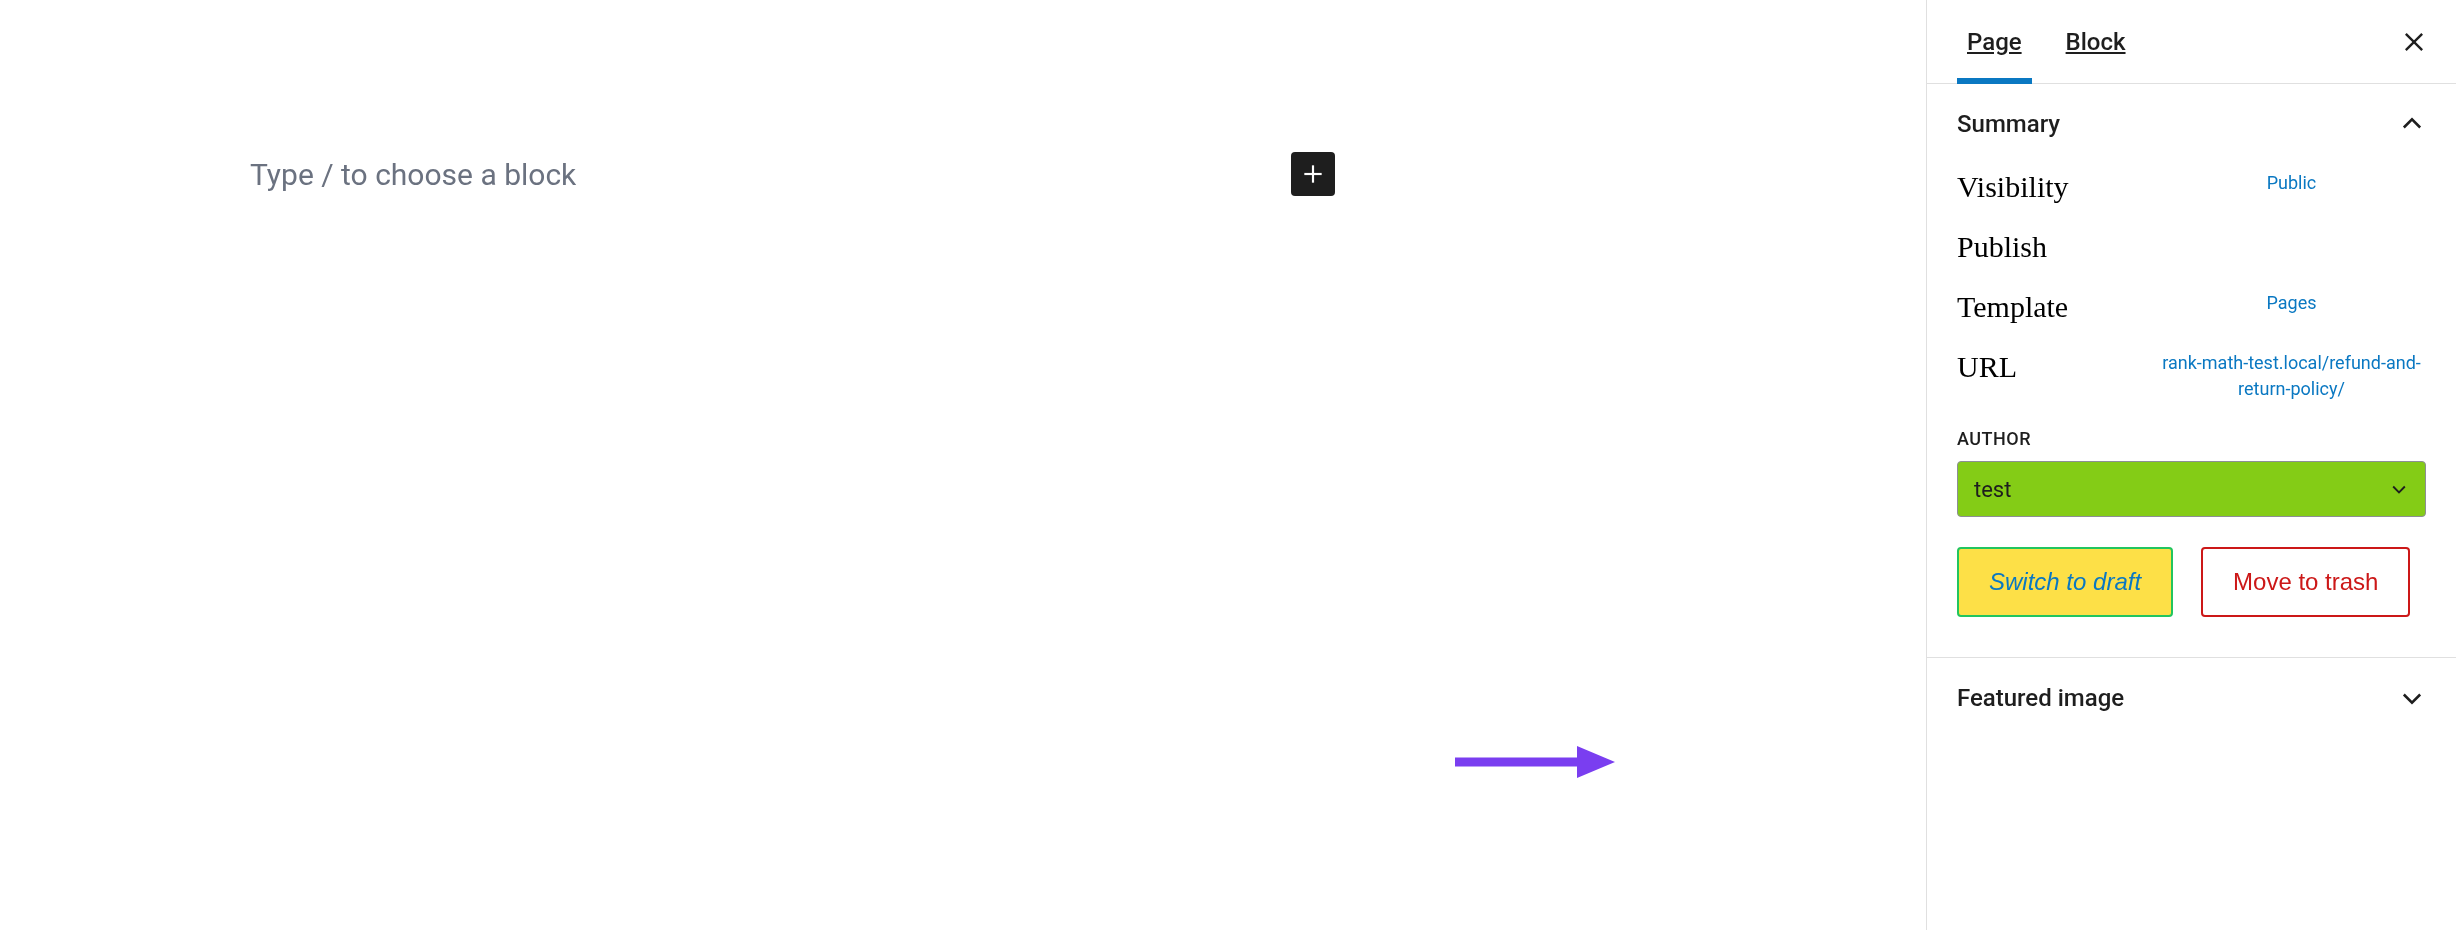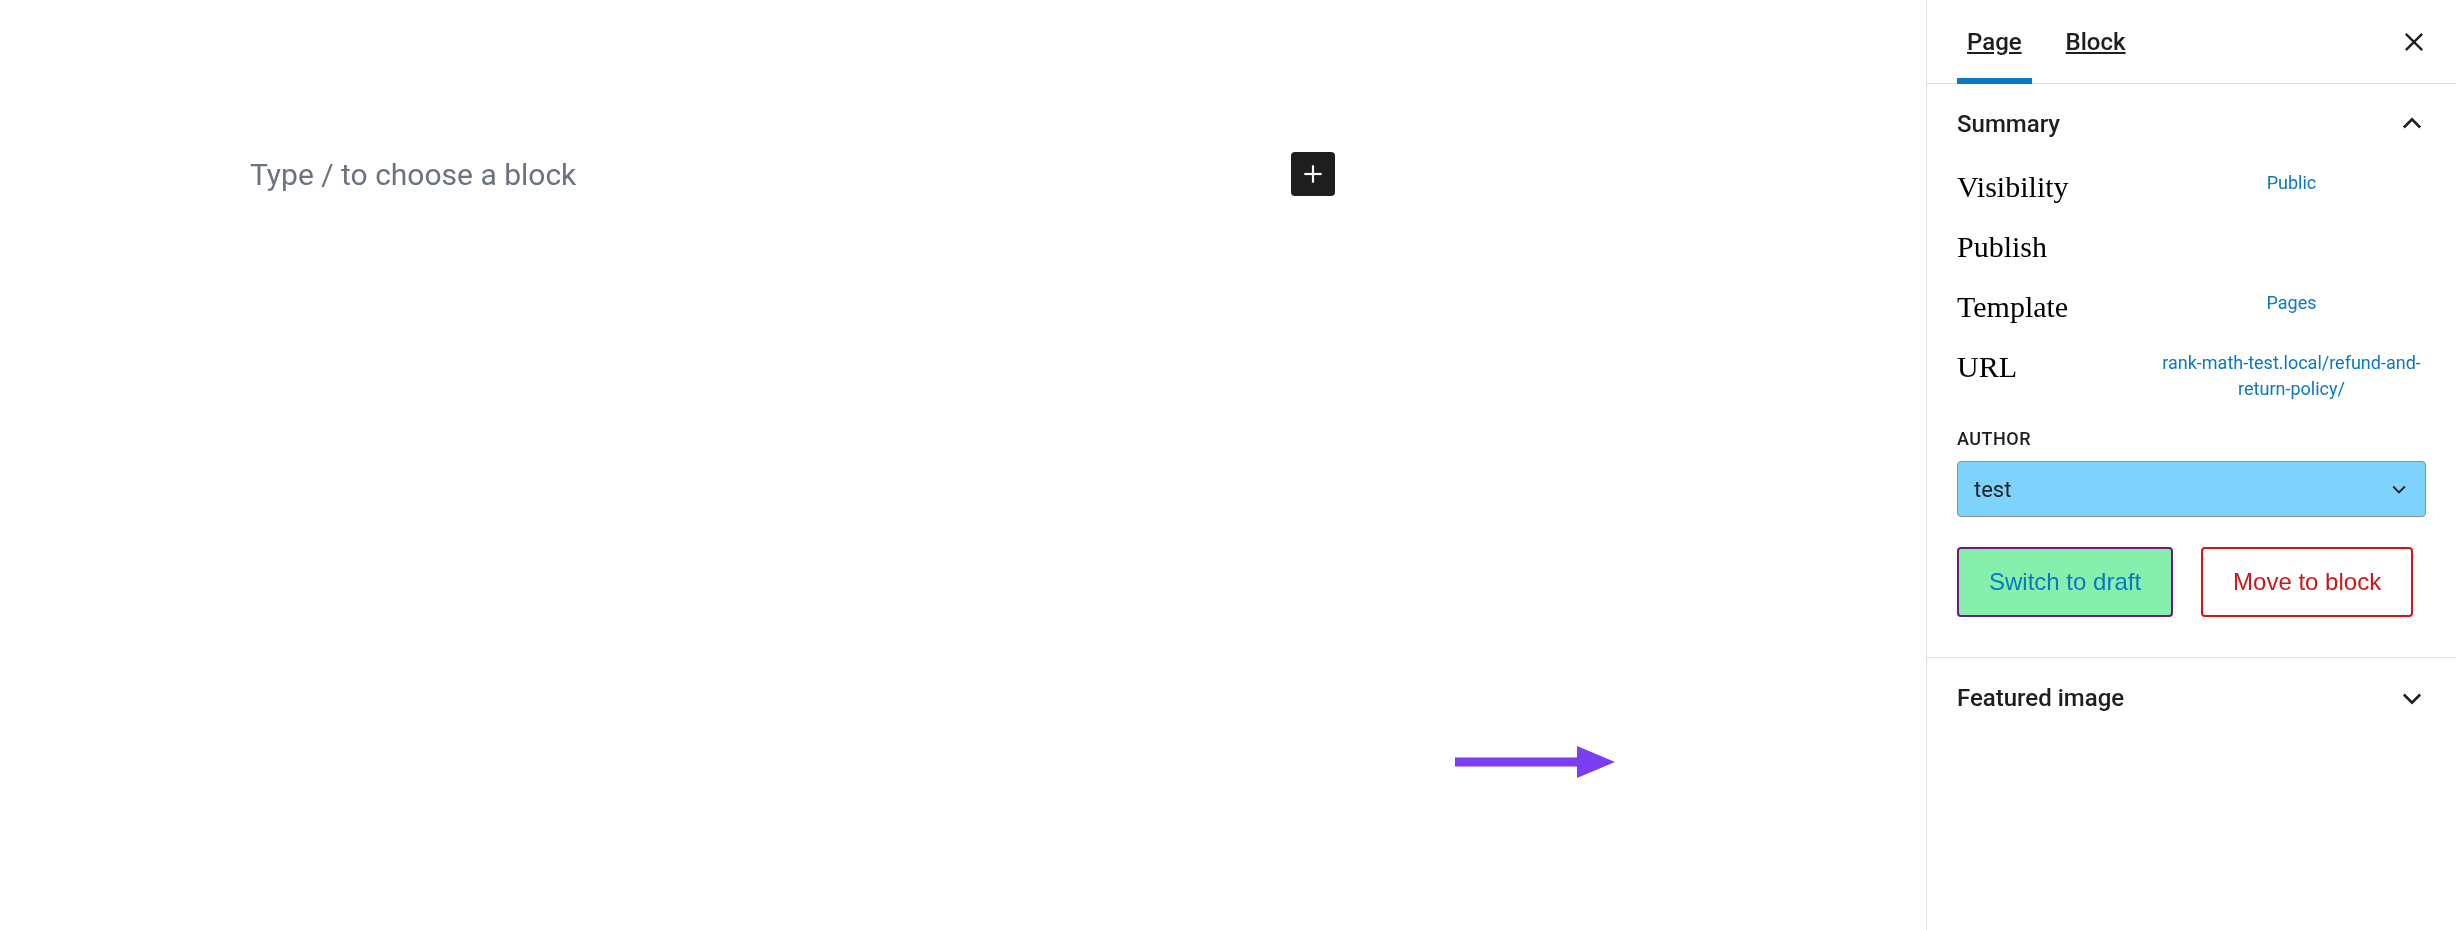--- a/index.html
+++ b/index.html
@@ -161,41 +161,42 @@
     width: 100%;
     height: 56px;
     border: 1px solid #8c8f94;
     border-radius: 4px;
     display: flex;
     align-items: center;
     justify-content: space-between;
     padding: 0 16px;
     font-size: 22px;
     color: #1e1e1e;
-    background: #7dd3fc;
+    background: #84cc16;
     cursor: pointer;
   }
   .actions {
     display: flex;
     gap: 28px;
     margin-top: 30px;
   }
   .btn {
     height: 70px;
     padding: 0 30px;
     border-radius: 4px;
     font-size: 24px;
     display: flex;
     align-items: center;
     justify-content: center;
   }
   .btn-outline-blue {
-    border: 2px solid #701a75;
+    border: 2px solid #22c55e;
     color: #0a78c2;
-    background: #86efac;
+    background: #fde047;
+    font-style: italic;
   }
   .btn-outline-red {
     border: 2px solid #cc1818;
     color: #cc1818;
     background: #fff;
   }
 </style>
 </head>
 <body>
 
@@ -264,21 +265,21 @@
         <div class="section-label">AUTHOR</div>
         <div class="select">
           <span>test</span>
           <svg width="20" height="20" viewBox="0 0 24 24" fill="none" stroke="#1e1e1e" stroke-width="2.2">
             <polyline points="5 9 12 16 19 9"></polyline>
           </svg>
         </div>
 
         <div class="actions">
           <button class="btn btn-outline-blue">Switch to draft</button>
-          <button class="btn btn-outline-red">Move to block</button>
+          <button class="btn btn-outline-red">Move to trash</button>
         </div>
       </div>
     </div>
 
     <div class="panel" style="border-bottom:none;">
       <div class="panel-header">
         <span class="panel-title">Featured image</span>
         <svg class="chev" viewBox="0 0 24 24" fill="none" stroke="#1e1e1e" stroke-width="2.2">
           <polyline points="5 9 12 16 19 9"></polyline>
         </svg>

